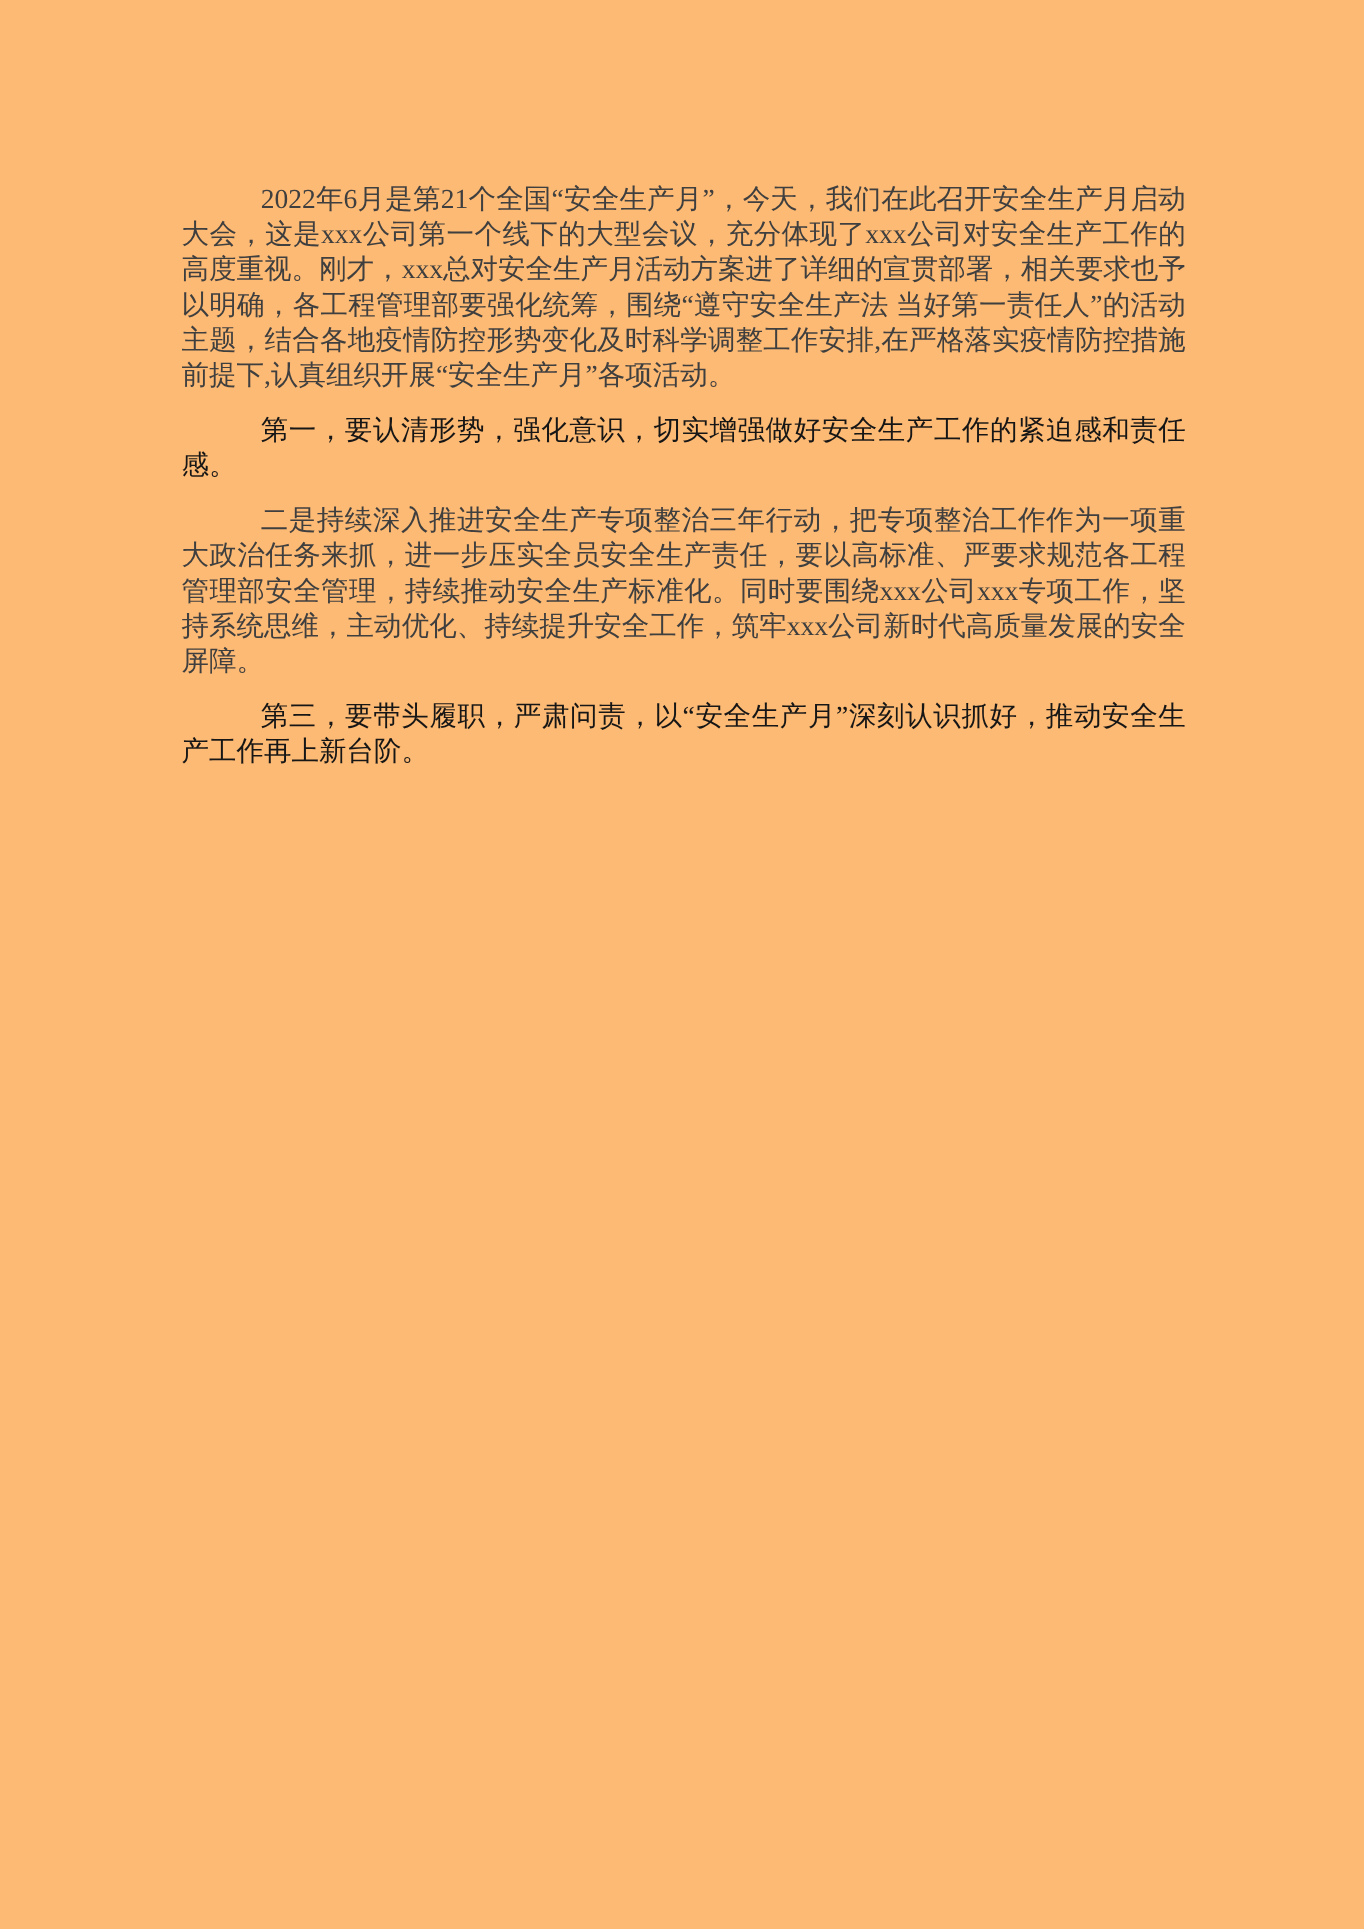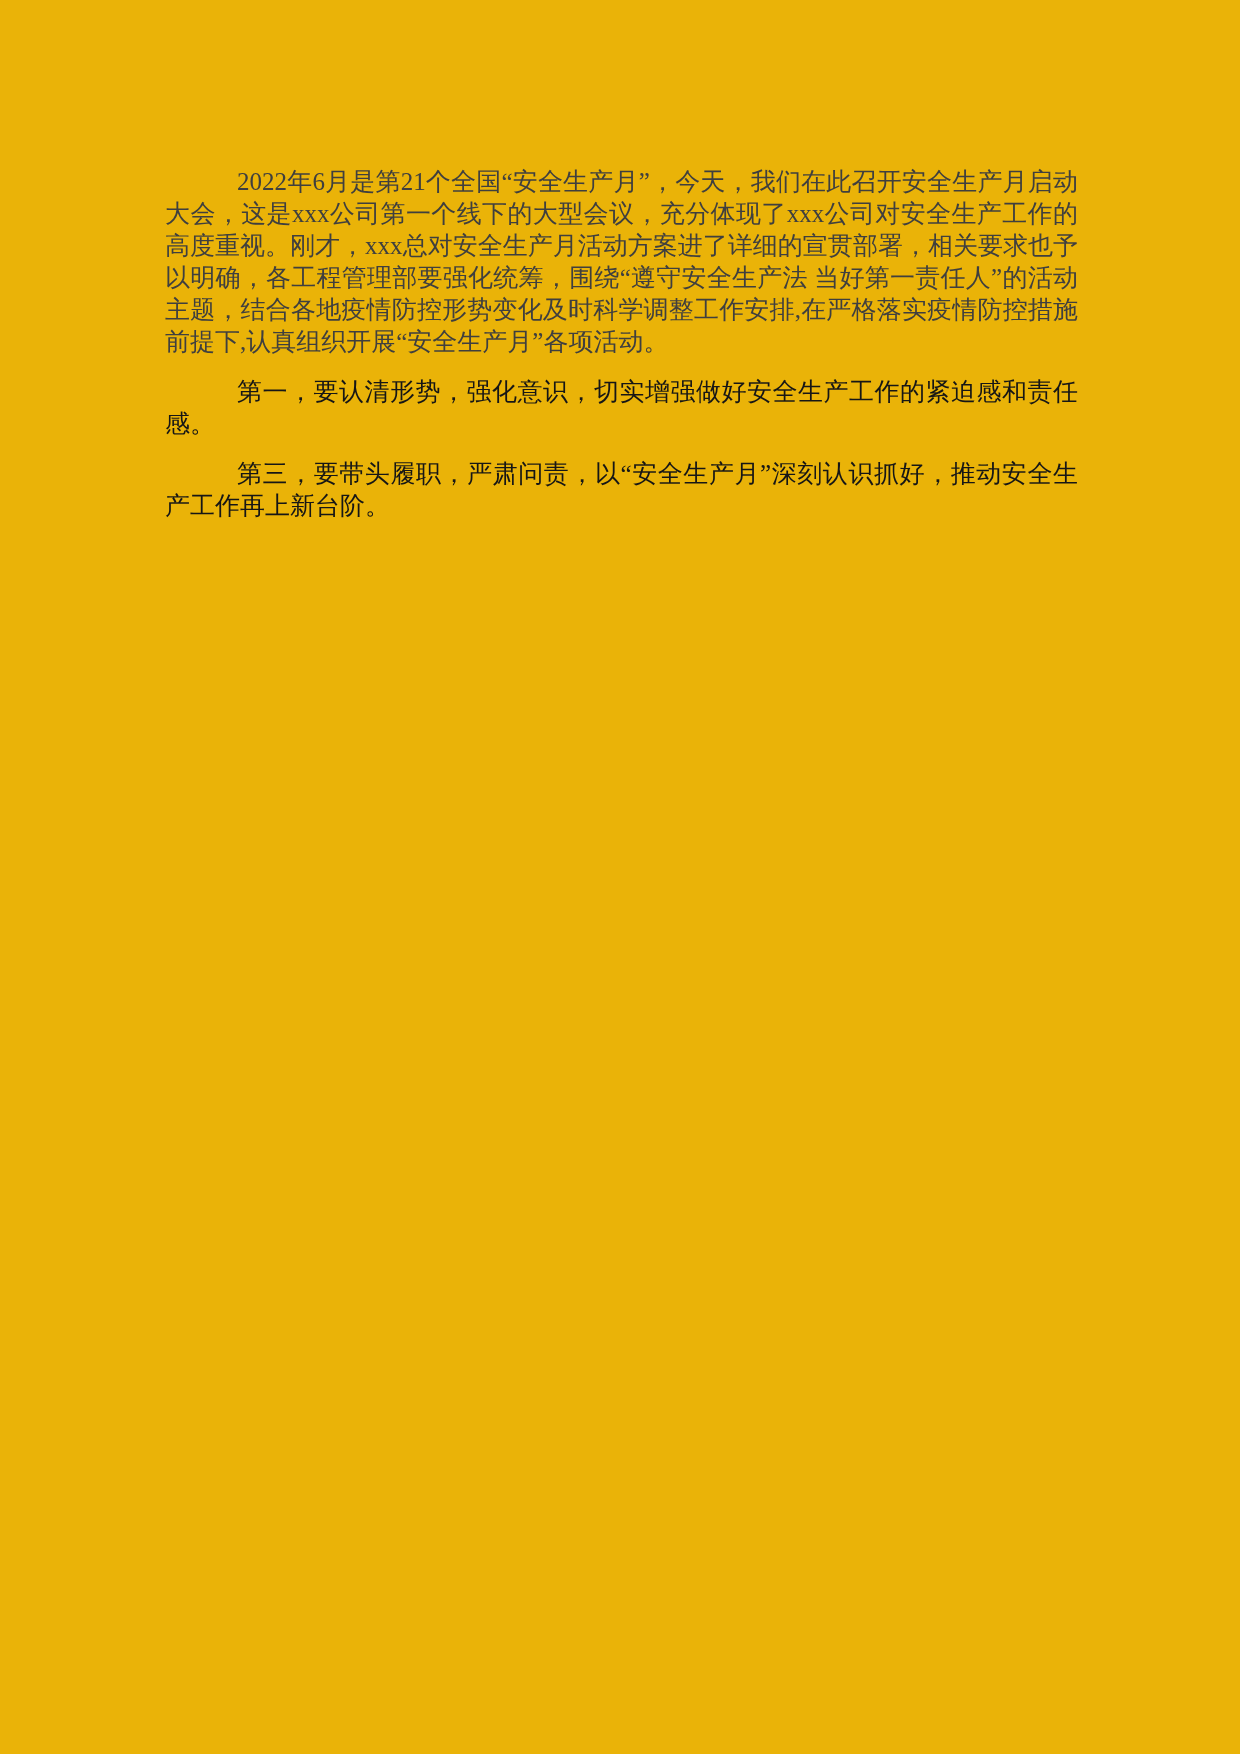--- a/index.html
+++ b/index.html
@@ -5,21 +5,21 @@
   html, body {
     margin: 0;
     padding: 0;
     background: #ffffff;
   }
   .page {
     position: relative;
     width: 1240px;
     height: 1754px;
     margin: 0 auto;
-    background: #eab308;
+    background: #fdba74;
     overflow: hidden;
     box-sizing: border-box;
     padding: 166px 162px 0 165px;
     font-family: "Liberation Serif", "DejaVu Serif", serif;
     font-size: 25px;
     line-height: 32px;
     color: #3f3f3f;
   }
   .doc p {
     margin: 0 0 18px 0;
@@ -32,15 +32,16 @@
     font-weight: normal;
   }
 </style>
 </head>
 <body>
 
 <div class="page">
   <div class="doc">
     <p>2022年6月是第21个全国“安全生产月”，今天，我们在此召开安全生产月启动大会，这是xxx公司第一个线下的大型会议，充分体现了xxx公司对安全生产工作的高度重视。刚才，xxx总对安全生产月活动方案进了详细的宣贯部署，相关要求也予以明确，各工程管理部要强化统筹，围绕“遵守安全生产法 当好第一责任人”的活动主题，结合各地疫情防控形势变化及时科学调整工作安排,在严格落实疫情防控措施前提下,认真组织开展“安全生产月”各项活动。</p>
     <p class="heading">第一，要认清形势，强化意识，切实增强做好安全生产工作的紧迫感和责任感。</p>
+    <p>二是持续深入推进安全生产专项整治三年行动，把专项整治工作作为一项重大政治任务来抓，进一步压实全员安全生产责任，要以高标准、严要求规范各工程管理部安全管理，持续推动安全生产标准化。同时要围绕xxx公司xxx专项工作，坚持系统思维，主动优化、持续提升安全工作，筑牢xxx公司新时代高质量发展的安全屏障。</p>
     <p class="heading">第三，要带头履职，严肃问责，以“安全生产月”深刻认识抓好，推动安全生产工作再上新台阶。</p>
   </div>
 </div>
 
 </body></html>

